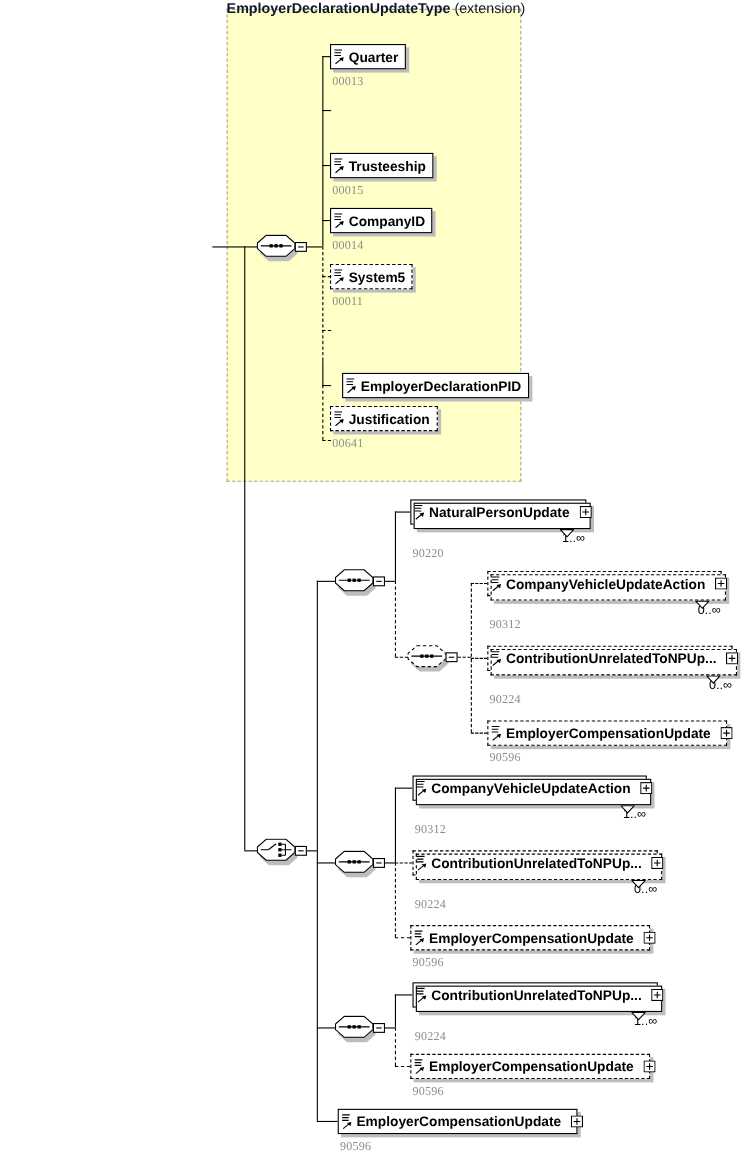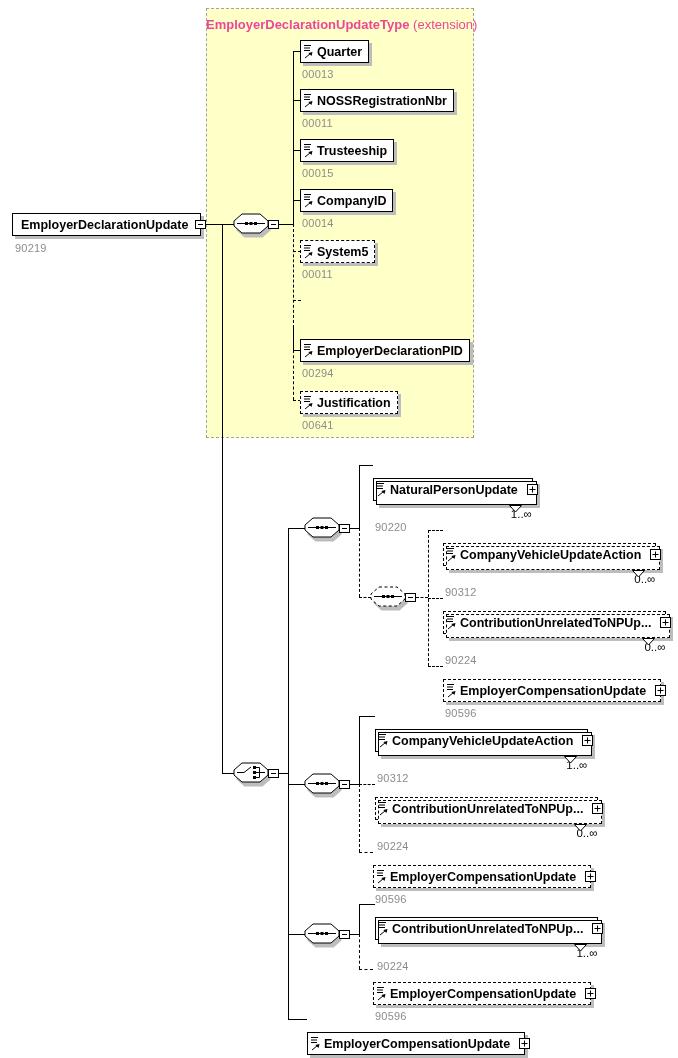--- a/index.html
+++ b/index.html
@@ -1,47 +1,47 @@
 <!DOCTYPE html>
 <html><head>
 <meta charset="utf-8">
 <style>
   html,body{margin:0;padding:0;background:#fff;}
   .canvas{position:relative;width:678px;height:1058px;background:#ffffff;
           font-family:"Liberation Sans",sans-serif;overflow:hidden;}
   
   .container{position:absolute;left:206px;top:8px;width:268px;height:430px;
              background:#ffffc8;border:1px dashed #a3a3a3;box-sizing:border-box;z-index:0;}
-  .container-title{position:absolute;left:206px;top:17px;width:268px;text-align:center;
-             font-size:13px;color:#ec4899;white-space:nowrap;z-index:1;}
+  .container-title{position:absolute;left:206px;top:0;width:268px;text-align:center;
+             font-size:13px;color:#0f172a;white-space:nowrap;z-index:1;}
   .container-title .t-bold{font-weight:bold;}
   
   .hl{position:absolute;height:0;border-top:1px solid #000;z-index:1;}
   .vl{position:absolute;width:0;border-left:1px solid #000;z-index:1;}
   .hl.d{border-top-style:dashed;}
   .vl.d{border-left-style:dashed;}
   
   .el{position:absolute;height:23px;box-sizing:border-box;background:#fff;
       border:1px solid #000;display:flex;align-items:center;
       padding:0 6px 0 16px;font-size:12.5px;font-weight:bold;color:#000;
       white-space:nowrap;box-shadow:3px 3px 0 #bdbdbd;z-index:3;}
   .el.dashed{border-style:dashed;}
-  .el.expandable{padding-right:14px;margin-top:24px;}
+  .el.expandable{padding-right:14px;}
   .el.root{padding:0 12px 0 8px;}
   .el .elicon{position:absolute;left:2px;top:2px;width:13px;height:18px;}
   .el .plusbox{position:absolute;right:-6px;top:50%;margin-top:-5.5px;width:11px;height:11px;z-index:5;}
   .el.repeat{box-shadow:none;}
   .el.repeat::before{content:"";position:absolute;left:2px;top:2px;right:-5px;bottom:-5px;
       border:1px solid #000;border-style:inherit;background:#fff;z-index:-1;
       box-shadow:3px 3px 0 #bdbdbd;}
   .notch{position:absolute;right:10px;bottom:-10px;width:13px;height:8px;z-index:4;}
   .occurs{position:absolute;right:0px;top:calc(100% + 8px);font-weight:normal;
       font-size:11.5px;color:#000;}
   .idl{position:absolute;left:1px;top:calc(100% + 6px);font-weight:normal;
-      font-size:11px;color:#8c8c8c;letter-spacing:0.2px;}
+      font-size:11px;color:#8c8c8c;letter-spacing:0.2px;font-family:Liberation Serif, serif;}
   .el.repeat .idl{top:calc(100% + 21px);}
   .el.root .idl{top:calc(100% + 7px);left:2px;}
   
   .toggle{position:absolute;width:11px;height:9px;background:#fff;border:1px solid #000;
       box-sizing:border-box;z-index:4;}
   .toggle::after{content:"";display:block;width:5px;height:1px;background:#000;margin:3px auto 0;}
   .toggle.inbox{right:-6px;top:50%;margin-top:-4.5px;}
   .oct{position:absolute;z-index:2;}
 </style>
 </head>
@@ -161,44 +161,30 @@
   <svg class="oct" style="left:304px;top:923px" width="40" height="27" viewBox="0 0 40 27">
     <path d="M9 1 H27 L35 8 V13 L27 20 H9 L1 13 V8 Z" transform="translate(2.5,4.5)" fill="#bdbdbd"></path>
     <path d="M9 1 H27 L35 8 V13 L27 20 H9 L1 13 V8 Z" fill="#fff" stroke="#000"></path>
     <line x1="4" y1="10.5" x2="32" y2="10.5" stroke="#000"></line>
     <rect x="12" y="9" width="3" height="3" fill="#000"></rect>
       <rect x="16.5" y="9" width="3" height="3" fill="#000"></rect>
       <rect x="21" y="9" width="3" height="3" fill="#000"></rect>
   </svg>
   <div class="toggle" style="left:339px;top:930px"></div>
 
-  <div class="el root" style="left:12px;top:213px">
-    <span>EmployerDeclarationUpdate</span>
-    <div class="toggle inbox"></div>
-    <span class="idl">90219</span>
-  </div>
 
   <div class="el" style="left:300px;top:40px">
     <span class="elicon"><svg width="13" height="18" viewBox="0 0 13 18">
           <path d="M1 2.5 H8 M1 5 H7 M1 7.5 H7" stroke="#000"></path>
           <path d="M2 15 L7.5 10.5" stroke="#000"></path>
           <polygon points="9.5,9 5.3,9.9 8.5,12.9" fill="#000"></polygon>
         </svg></span>
     <span>Quarter</span>
     <span class="idl">00013</span>
   </div>
-  <div class="el" style="left:300px;top:89px">
-    <span class="elicon"><svg width="13" height="18" viewBox="0 0 13 18">
-          <path d="M1 2.5 H8 M1 5 H7 M1 7.5 H7" stroke="#000"></path>
-          <path d="M2 15 L7.5 10.5" stroke="#000"></path>
-          <polygon points="9.5,9 5.3,9.9 8.5,12.9" fill="#000"></polygon>
-        </svg></span>
-    <span>NOSSRegistrationNbr</span>
-    <span class="idl">00011</span>
-  </div>
   <div class="el" style="left:300px;top:139px">
     <span class="elicon"><svg width="13" height="18" viewBox="0 0 13 18">
           <path d="M1 2.5 H8 M1 5 H7 M1 7.5 H7" stroke="#000"></path>
           <path d="M2 15 L7.5 10.5" stroke="#000"></path>
           <polygon points="9.5,9 5.3,9.9 8.5,12.9" fill="#000"></polygon>
         </svg></span>
     <span>Trusteeship</span>
     <span class="idl">00015</span>
   </div>
   <div class="el" style="left:300px;top:189px">
@@ -212,30 +198,30 @@
   </div>
   <div class="el dashed" style="left:300px;top:240px">
     <span class="elicon"><svg width="13" height="18" viewBox="0 0 13 18">
           <path d="M1 2.5 H8 M1 5 H7 M1 7.5 H7" stroke="#000"></path>
           <path d="M2 15 L7.5 10.5" stroke="#000"></path>
           <polygon points="9.5,9 5.3,9.9 8.5,12.9" fill="#000"></polygon>
         </svg></span>
     <span>System5</span>
     <span class="idl">00011</span>
   </div>
-  <div class="el" style="left:300px;top:339px">
+  <div class="el" style="left:311px;top:339px">
     <span class="elicon"><svg width="13" height="18" viewBox="0 0 13 18">
           <path d="M1 2.5 H8 M1 5 H7 M1 7.5 H7" stroke="#000"></path>
           <path d="M2 15 L7.5 10.5" stroke="#000"></path>
           <polygon points="9.5,9 5.3,9.9 8.5,12.9" fill="#000"></polygon>
         </svg></span>
     <span>EmployerDeclarationPID</span>
     <span class="idl">00294</span>
   </div>
-  <div class="el dashed" style="left:300px;top:391px">
+  <div class="el dashed" style="left:300px;top:369px">
     <span class="elicon"><svg width="13" height="18" viewBox="0 0 13 18">
           <path d="M1 2.5 H8 M1 5 H7 M1 7.5 H7" stroke="#000"></path>
           <path d="M2 15 L7.5 10.5" stroke="#000"></path>
           <polygon points="9.5,9 5.3,9.9 8.5,12.9" fill="#000"></polygon>
         </svg></span>
     <span>Justification</span>
     <span class="idl">00641</span>
   </div>
 
   <div class="el expandable repeat" style="left:373px;top:454px">

